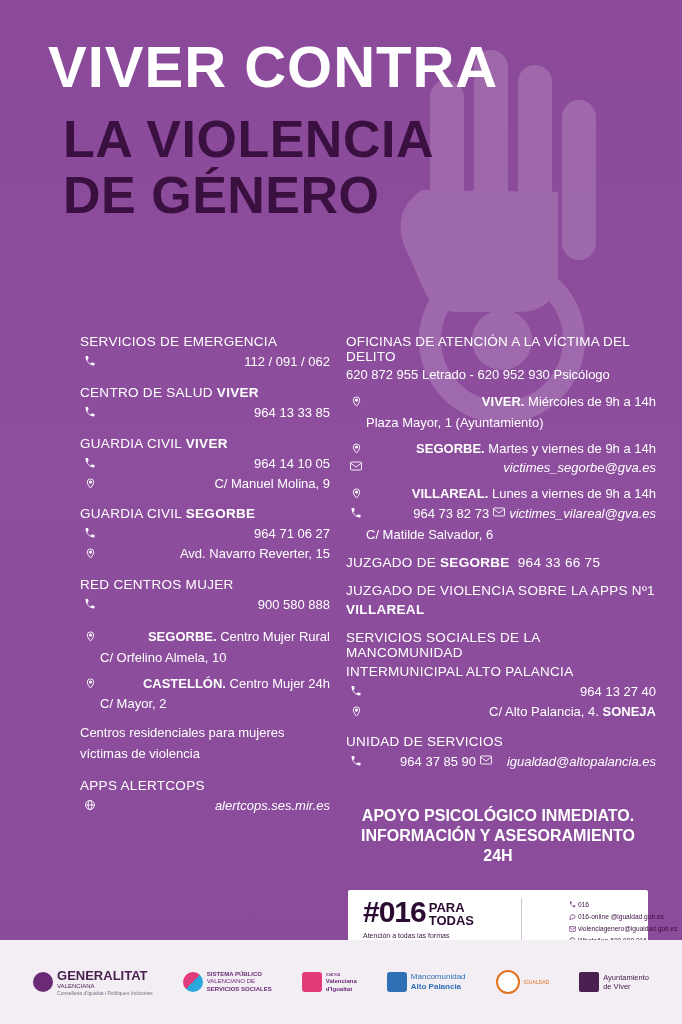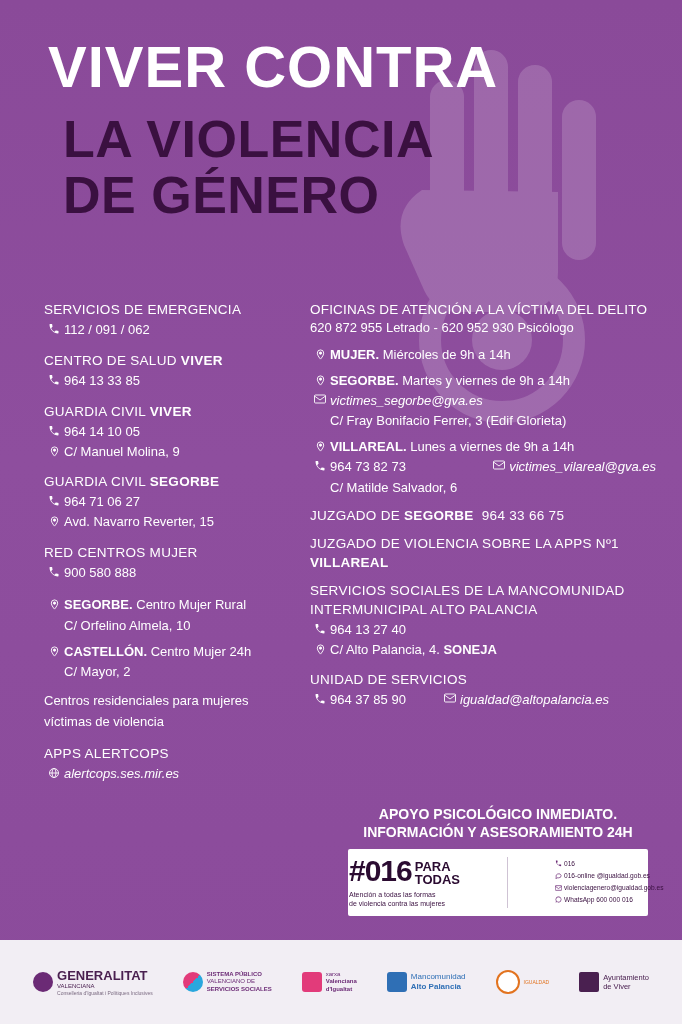--- a/index.html
+++ b/index.html
@@ -46,44 +46,45 @@
     font-weight:bold;
     letter-spacing:0.5px;
     color:#3a1040;
     margin:15px;
   }
   .title2 .l2{display:block;}
 
   
   .cols{
     position:absolute;
-    top:302px;left:0;right:0;
+    top:334px;left:0;right:0;
     z-index:3;
     display:flex;
-    padding:0 26px 0 44px;
+    padding:0 26px 0 80px;
     box-sizing:border-box;
   }
   .colL{width:250px;flex:0 0 250px;}
   .colR{flex:1;padding-left:16px;}
 
   .sec{margin-bottom:13px;}
   .sec-title{
     font-size:13.5px;
     font-weight:normal;
     letter-spacing:.3px;
     color:#ffffff;
     margin:0 0 4px 0;
   }
   .sec-title b{font-weight:bold;}
   .row{
     display:flex;
     align-items:flex-start;
     font-size:13px;
     line-height:1.45;
     margin:1px 0;
+    text-align:right;
   }
   .row .ico{
     flex:0 0 20px;
     width:20px;
     display:flex;
     justify-content:center;
     align-items:center;
     padding-top:2px;
   }
   .row .txt{flex:1;}
@@ -117,32 +118,32 @@
   
   .box016{
     position:absolute;
     left:348px;
     top:806px;
     width:300px;
     z-index:4;
   }
   .box016 .head{
     text-align:center;
-    font-size:14px;
+    font-size:16px;
     font-weight:bold;
     line-height:1.25;
     color:#ffffff;
-    margin-bottom:8px;
+    margin-bottom:24px;
   }
   .card{
     background:#ffffff;
     color:#3a1040;
     border-radius:2px;
     display:flex;
-    padding:8px 1px;
+    padding:8px 15px;
     box-sizing:border-box;
     gap:36px;
   }
   .card .left{
     flex:0 0 150px;
     padding-right:8px;
     border-right:1px solid #cfc3d4;
   }
   .card .big{
     font-size:30px;
@@ -365,22 +366,23 @@
       <div class="plainNI" style="margin-bottom:8px">620 872 955 Letrado - 620 952 930 Psicólogo</div>
 
       <div class="subblock indent">
         <div class="row">
           <span class="ico">
             <svg width="11" height="13" viewBox="0 0 24 24" fill="none" stroke="#ffffff" stroke-width="2">
                 <path d="M12 22s7-7.5 7-13a7 7 0 1 0-14 0c0 5.5 7 13 7 13z"></path>
                 <circle cx="12" cy="9" r="2.5" fill="#ffffff"></circle>
               </svg>
           </span>
-          <span class="txt"><b class="bold">MUJER.</b><span>  Miércoles de 9h a 14h</span></span>
-        </div>
+          <span class="txt"><b class="bold">VIVER.</b><span>  Miércoles de 9h a 14h</span></span>
+        </div>
+        <div class="plain">Plaza Mayor, 1 (Ayuntamiento)</div>
       </div>
 
       <div class="subblock indent">
         <div class="row">
           <span class="ico">
             <svg width="11" height="13" viewBox="0 0 24 24" fill="none" stroke="#ffffff" stroke-width="2">
                 <path d="M12 22s7-7.5 7-13a7 7 0 1 0-14 0c0 5.5 7 13 7 13z"></path>
                 <circle cx="12" cy="9" r="2.5" fill="#ffffff"></circle>
               </svg>
           </span>
@@ -388,21 +390,20 @@
         </div>
         <div class="row">
           <span class="ico">
             <svg width="12" height="10" viewBox="0 0 24 18" fill="none" stroke="#ffffff" stroke-width="1.8">
                 <rect x="1" y="1" width="22" height="16" rx="2"></rect>
                 <path d="M1 3l11 8 11-8"></path>
               </svg>
           </span>
           <span class="txt ital">victimes_segorbe@gva.es</span>
         </div>
-        <div class="plain">C/ Fray Bonifacio Ferrer, 3 (Edif Glorieta)</div>
       </div>
 
       <div class="subblock indent">
         <div class="row">
           <span class="ico">
             <svg width="11" height="13" viewBox="0 0 24 24" fill="none" stroke="#ffffff" stroke-width="2">
                 <path d="M12 22s7-7.5 7-13a7 7 0 1 0-14 0c0 5.5 7 13 7 13z"></path>
                 <circle cx="12" cy="9" r="2.5" fill="#ffffff"></circle>
               </svg>
           </span>

